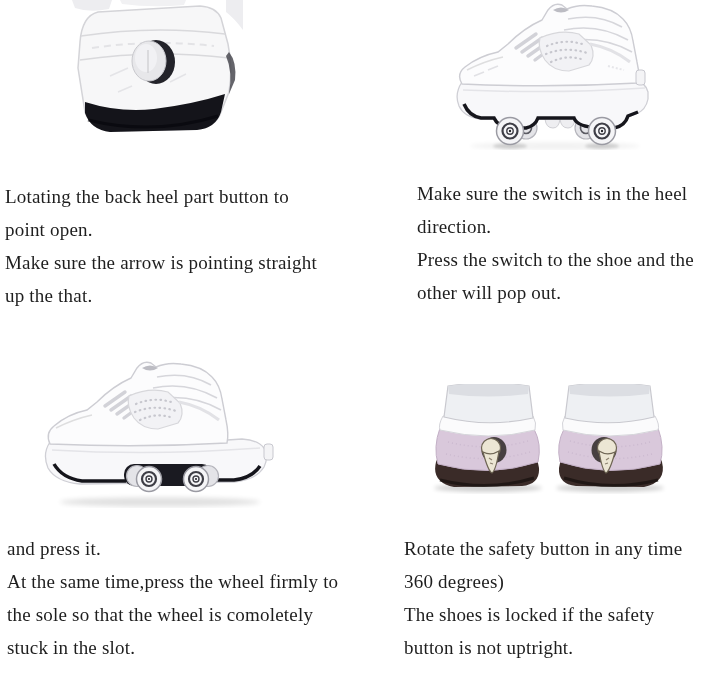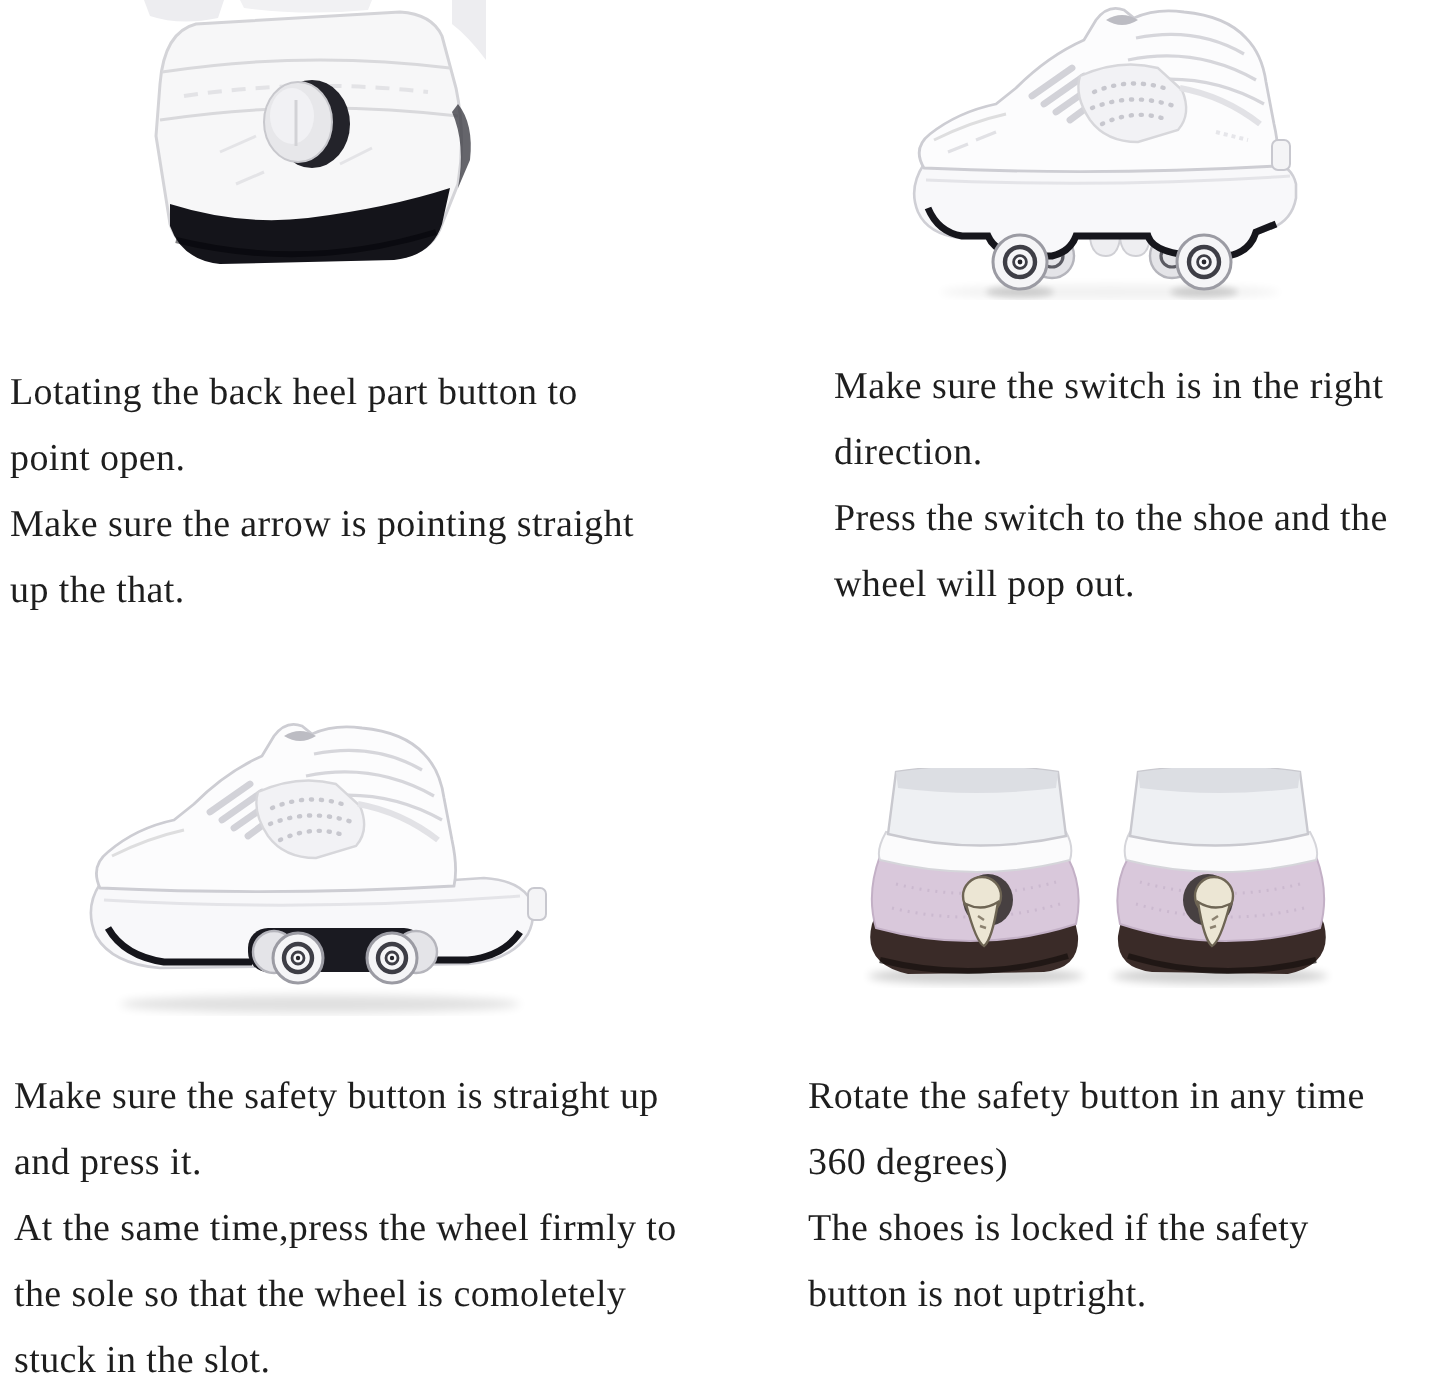--- a/index.html
+++ b/index.html
@@ -136,28 +136,27 @@
   </svg>
 
   <div class="caption" style="left:5px;top:180px">
     <div class="line">Lotating the back heel part button to</div>
     <div class="line">point open.</div>
     <div class="line">Make sure the arrow is pointing straight</div>
     <div class="line">up the that.</div>
   </div>
 
   <div class="caption" style="left:417px;top:177px">
-    <div class="line">Make sure the switch is in the right</div>
+    <div class="line">Make sure the switch is in the heel</div>
     <div class="line">direction.</div>
     <div class="line">Press the switch to the shoe and the</div>
-    <div class="line">wheel will pop out.</div>
+    <div class="line">other will pop out.</div>
   </div>
 
   <div class="caption" style="left:7px;top:532px">
-    <div class="line">Make sure the safety button is straight up</div>
     <div class="line">and press it.</div>
     <div class="line">At the same time,press the wheel firmly to</div>
     <div class="line">the sole so that the wheel is comoletely</div>
     <div class="line">stuck in the slot.</div>
   </div>
 
   <div class="caption" style="left:404px;top:532px">
     <div class="line">Rotate the safety button in any time</div>
     <div class="line">360 degrees)</div>
     <div class="line">The shoes is locked if the safety</div>

